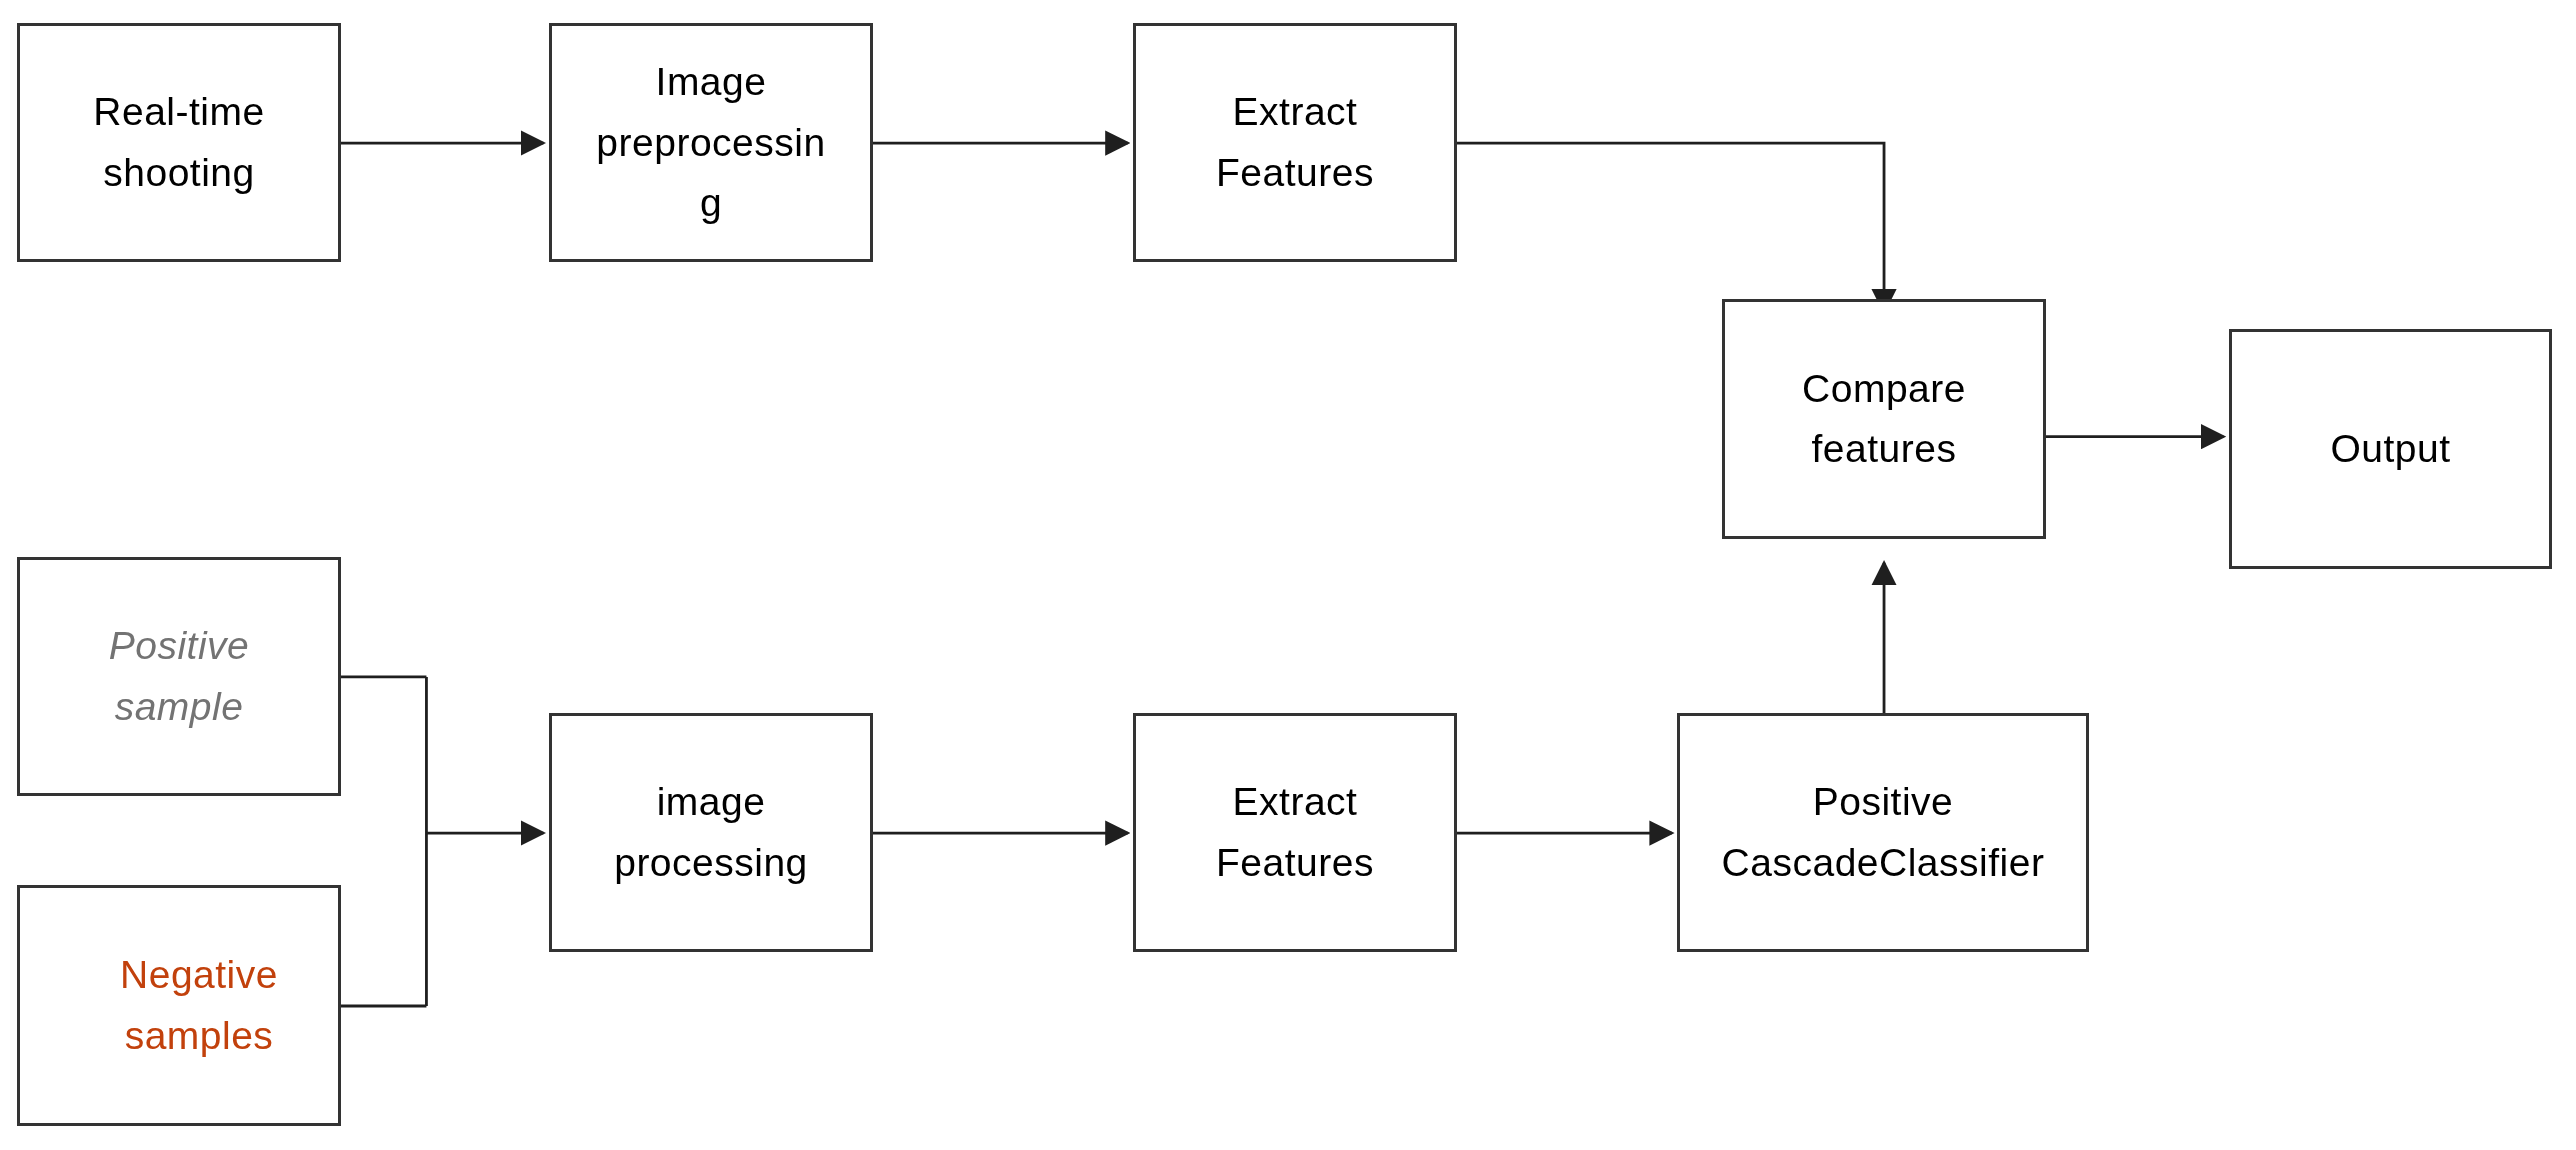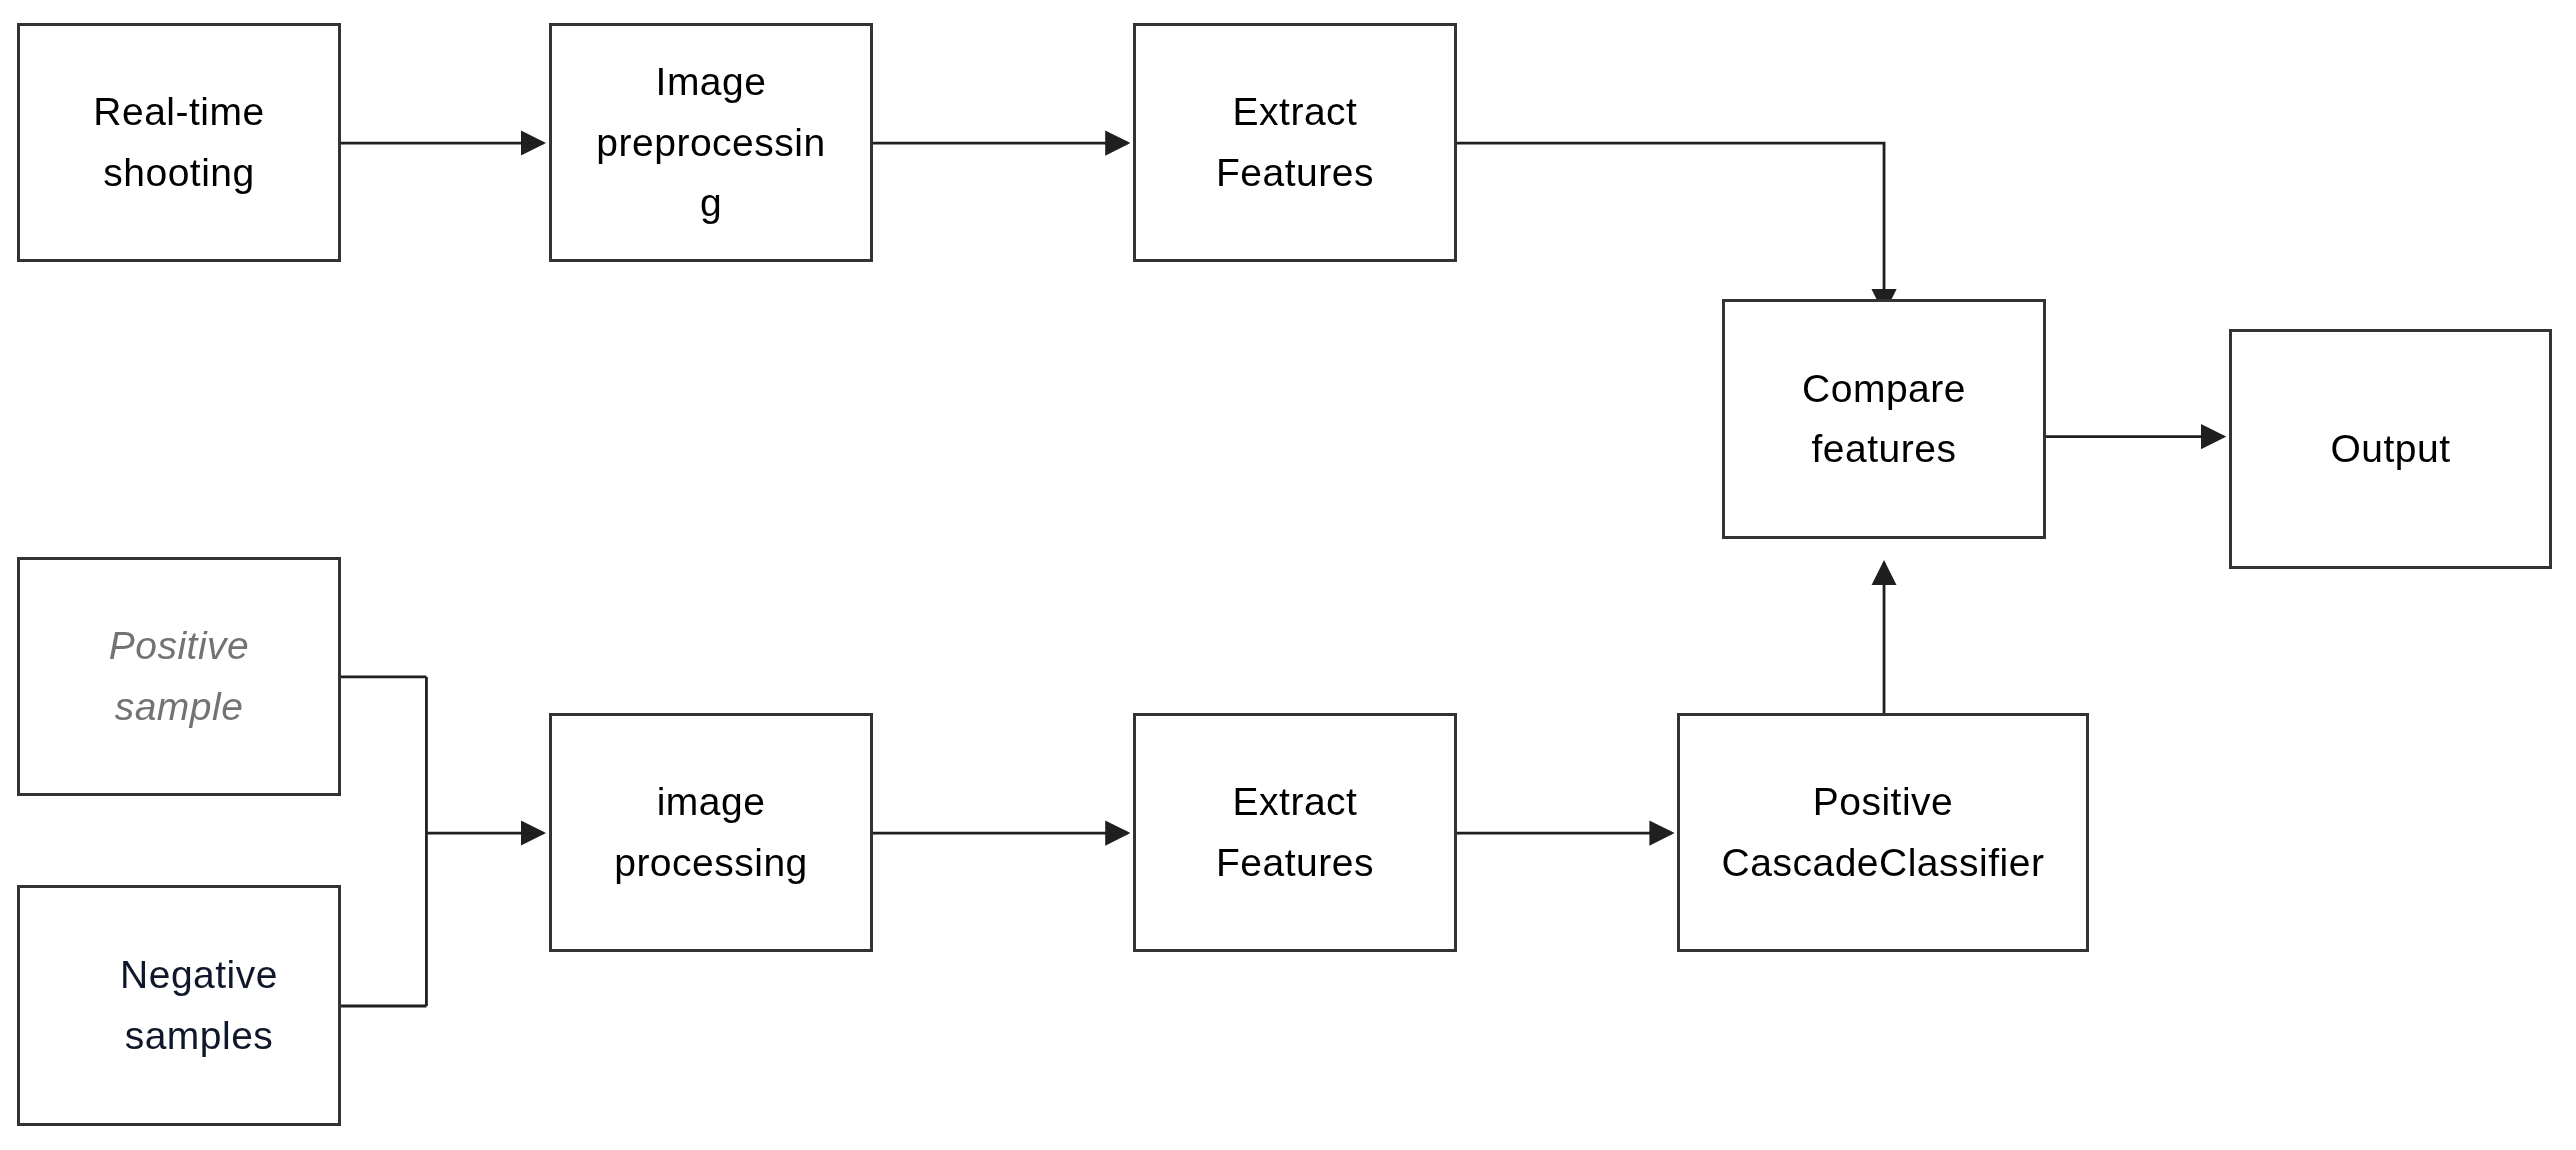--- a/index.html
+++ b/index.html
@@ -84,21 +84,21 @@
 features</span>
       </div>
       <div class="node" style="left: 2229px; top: 329px; width: 323px; height: 240px; border-color: rgb(51, 51, 51); border-width: 3.7px; background: rgb(255, 255, 255); text-align: center;">
         <span class="label" style="color: rgb(0, 0, 0);">Output</span>
       </div>
       <div class="node" style="left: 17px; top: 557px; width: 324px; height: 239px; border-color: rgb(51, 51, 51); border-width: 3.7px; background: rgb(255, 255, 255);">
         <span class="label" style="color: #737373; font-style: italic;">Positive
 sample</span>
       </div>
       <div class="node" style="left: 17px; top: 885px; width: 324px; height: 241px; border-color: rgb(51, 51, 51); border-width: 3.7px; background: rgb(255, 255, 255);">
-        <span class="label" style="color: #0f172a; margin-left: 40px;">Negative
+        <span class="label" style="color: #c2410c; margin-left: 40px;">Negative
 samples</span>
       </div>
       <div class="node" style="left: 549px; top: 713px; width: 324px; height: 239px; border-color: rgb(51, 51, 51); border-width: 3.7px; background: rgb(255, 255, 255);">
         <span class="label" style="color: rgb(0, 0, 0);">image
 processing</span>
       </div>
       <div class="node" style="left: 1133px; top: 713px; width: 324px; height: 239px; border-color: rgb(51, 51, 51); border-width: 3.7px; background: rgb(255, 255, 255);">
         <span class="label" style="color: rgb(0, 0, 0);">Extract
 Features</span>
       </div>

